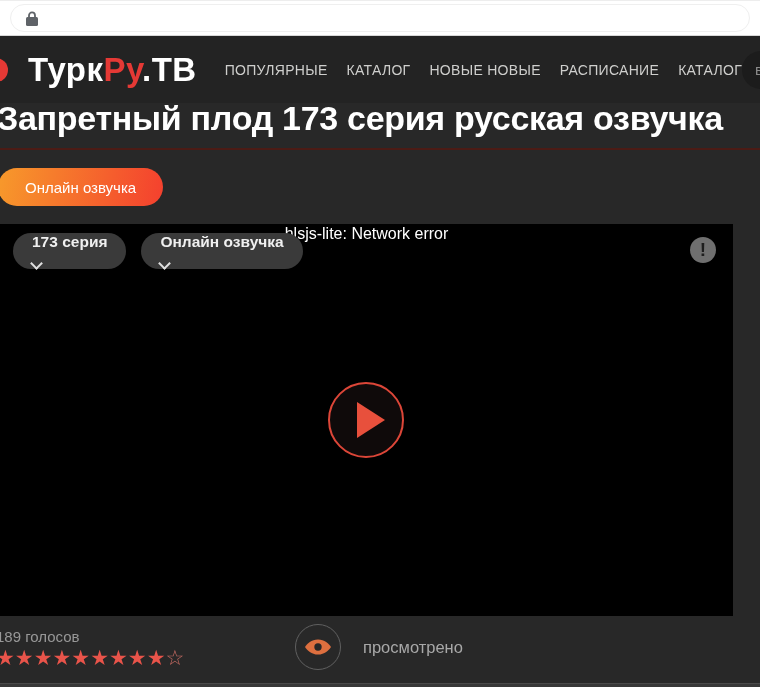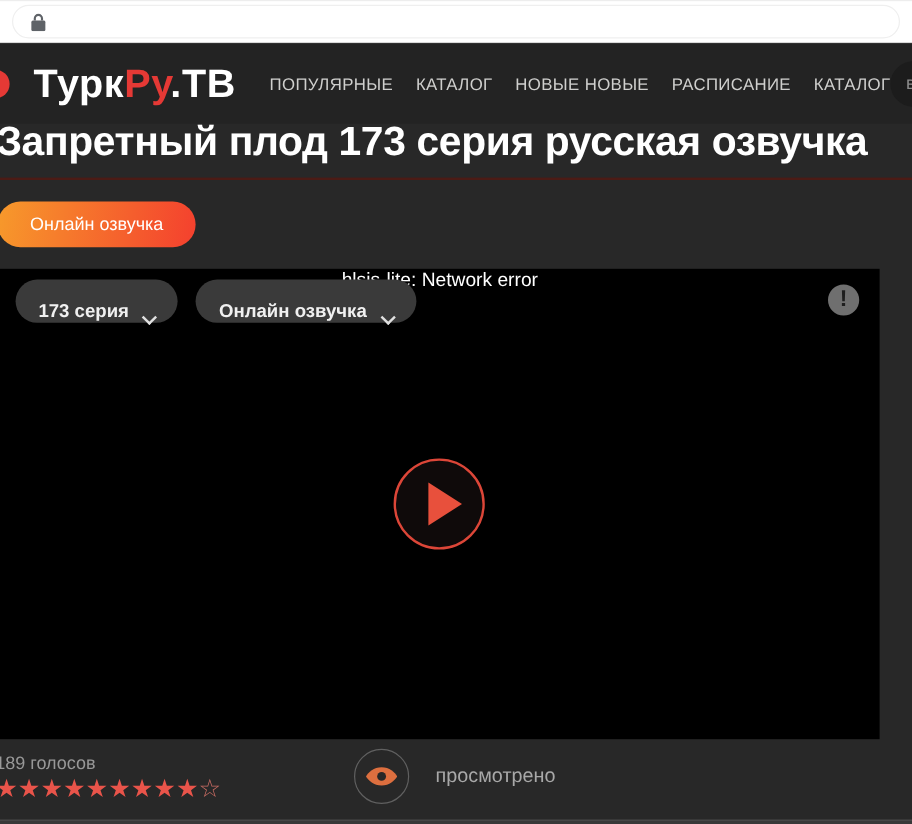--- a/index.html
+++ b/index.html
@@ -80,22 +80,22 @@
     position: relative; width: 733px; height: 392px;
     background: #000000; margin-top: 18px;
   }
   .player-error {
     position: absolute; top: 1px; left: 0; right: 0;
     text-align: center; color: #ffffff; font-size: 16px;
   }
   .player-controls { position: absolute; top: 9px; left: 13px; display: flex; gap: 15px; }
   .select-pill {
     background: #3a3a3a; border-radius: 18px; height: 36px;
-    display: flex; align-items: flex-end; gap: 13px; padding: 0 19px;
-    color: #f0f0f0; font-size: 15.5px; font-weight: bold; cursor: pointer;
+    display: flex; align-items: flex-start; gap: 13px; padding: 0 19px;
+    color: #f0f0f0; font-size: 15.5px; font-weight: bold; cursor: pointer; flex-direction: column;
   }
   .chevron-down {
     width: 9px; height: 9px; margin-top: -5px;
     border-right: 2.5px solid #e0e0e0; border-bottom: 2.5px solid #e0e0e0;
     transform: rotate(45deg);
   }
   .player-alert {
     position: absolute; top: 13px; right: 17px;
     width: 26px; height: 26px; border-radius: 50%;
     background: #6f6f6f; color: #1e1e1e;

